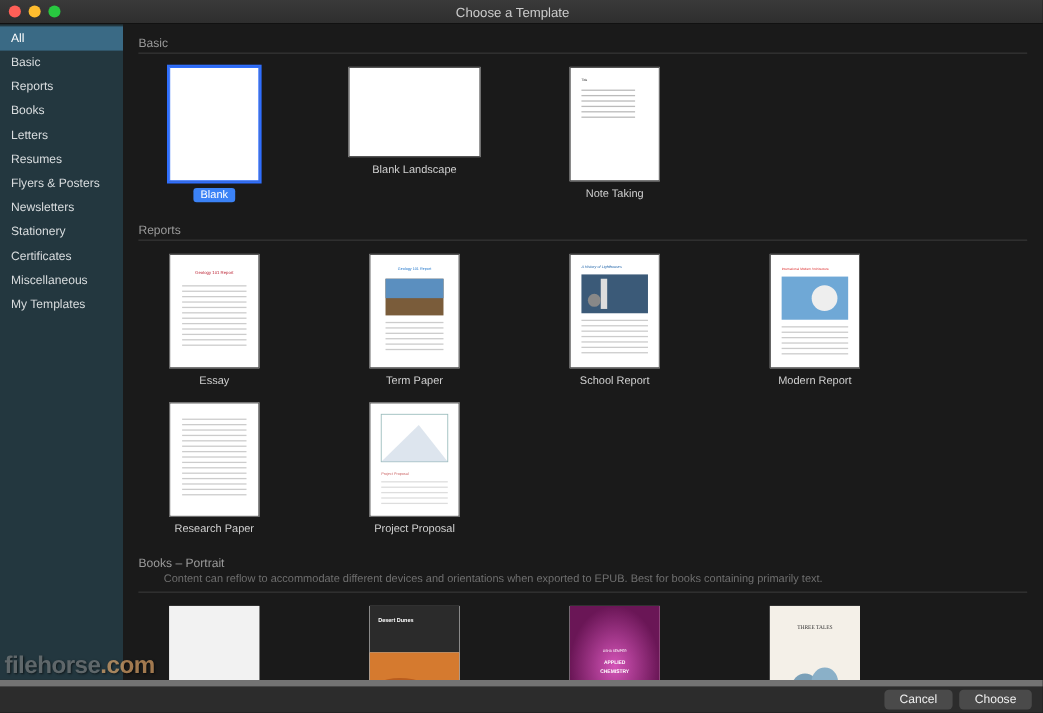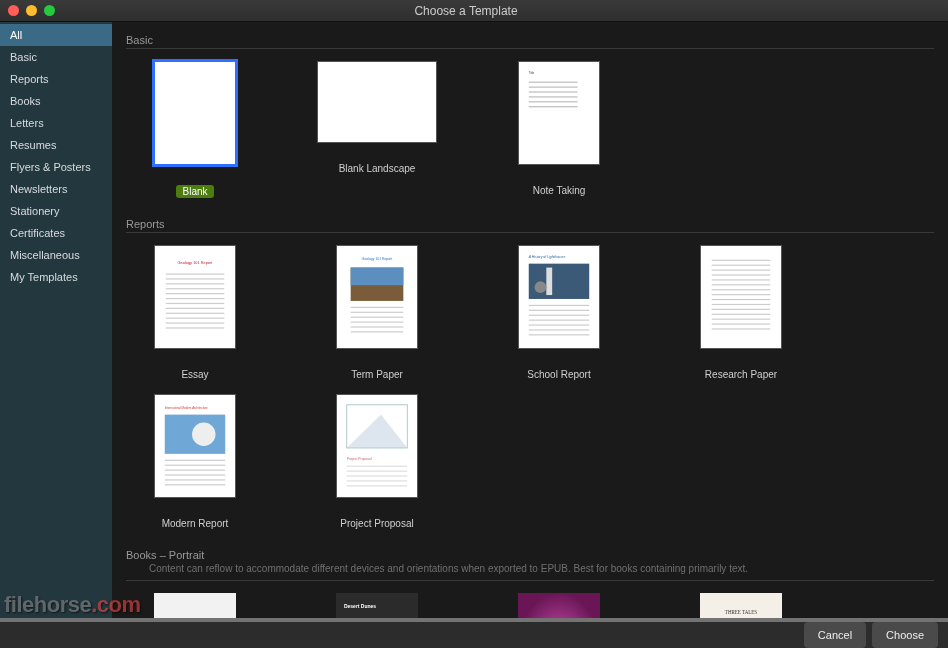--- a/index.html
+++ b/index.html
@@ -58,41 +58,41 @@
   background:#fff;
   border: 1px solid #555;
   display:flex; align-items:center; justify-content:center;
   overflow:hidden;
   position:relative;
 }
 .card.sel .thumb { outline:2px solid #2f6fff; outline-offset:0; border-color:#2f6fff;}
 .thumb.landscape { width: 120px; height: 82px; }
 .thumb.book { width: 82px; height: 110px; border:none;}
 .thumb svg { width:100%; height:100%; display:block; }
-.label { font-size:10px; color:#d0d0d0; margin-top:20px; text-align:center; }
-.card.sel .label { background:#4d7c0f; color:#fff; padding:1px 6px; border-radius:3px;}
+.label { font-size:10px; color:#d0d0d0; margin-top:6px; text-align:center; }
+.card.sel .label { background:#3b82f6; color:#fff; padding:1px 6px; border-radius:3px;}
 .footer {
   height:30px; background:#2c2c2c;
-  border-top:4px solid #737373;
-  display:flex; justify-content:flex-end; 
+  border-top:6px solid #737373;
+  display:flex; justify-content:flex-end; align-items:center;
   gap:6px; padding-right:10px;
 }
 .btn {
   background:#4a4a4a; color:#eee; border:none;
   border-radius:4px; padding:3px 14px; font-size:11px;
   cursor:pointer;
 }
 .watermark {
   position:absolute; left:4px; bottom:30px;
   color:#888; font-size:22px; font-weight:700;
   letter-spacing:-0.5px; opacity:.6;
   text-shadow:1px 1px 2px #000;
   pointer-events:none;
 }
-.watermark .dot{color:#ef4444;}
+.watermark .dot{color:#fdba74;}
 .content::-webkit-scrollbar{width:12px;}
 .content::-webkit-scrollbar-thumb{background:#444;border-radius:6px;}
 .content::-webkit-scrollbar-track{background:#222;}
 </style>
 </head>
 <body>
 
 <div class="titlebar">
   <div class="traffic">
     <span class="t-close"></span>
@@ -207,20 +207,37 @@
               <rect x="10" y="60" width="62" height="1.2" fill="#ccc"></rect>
               <rect x="10" y="65" width="62" height="1.2" fill="#ccc"></rect>
               <rect x="10" y="70" width="62" height="1.2" fill="#ccc"></rect>
               <rect x="10" y="75" width="62" height="1.2" fill="#ccc"></rect>
               <rect x="10" y="80" width="62" height="1.2" fill="#ccc"></rect>
               <rect x="10" y="85" width="62" height="1.2" fill="#ccc"></rect>
               <rect x="10" y="90" width="62" height="1.2" fill="#ccc"></rect>
             </svg>
           </div>
           <div class="label">School Report</div>
+        </div>
+        <div class="card">
+          <div class="thumb">
+            <svg viewBox="0 0 82 104" preserveAspectRatio="none">
+              <rect width="82" height="104" fill="#fff"></rect>
+              <text x="10" y="14" font-size="3" fill="#d33">International Modern Architecture</text>
+              <rect x="10" y="20" width="62" height="40" fill="#6fa8d6"></rect>
+              <circle cx="50" cy="40" r="12" fill="#eee"></circle>
+              <rect x="10" y="66" width="62" height="1.2" fill="#ccc"></rect>
+              <rect x="10" y="71" width="62" height="1.2" fill="#ccc"></rect>
+              <rect x="10" y="76" width="62" height="1.2" fill="#ccc"></rect>
+              <rect x="10" y="81" width="62" height="1.2" fill="#ccc"></rect>
+              <rect x="10" y="86" width="62" height="1.2" fill="#ccc"></rect>
+              <rect x="10" y="91" width="62" height="1.2" fill="#ccc"></rect>
+            </svg>
+          </div>
+          <div class="label">Modern Report</div>
         </div>
         <div class="card">
           <div class="thumb">
             <svg viewBox="0 0 82 104" preserveAspectRatio="none">
               <rect width="82" height="104" fill="#fff"></rect>
               <rect x="11" y="14" width="60" height="1.2" fill="#ccc"></rect>
               <rect x="11" y="19" width="60" height="1.2" fill="#ccc"></rect>
               <rect x="11" y="24" width="60" height="1.2" fill="#ccc"></rect>
               <rect x="11" y="29" width="60" height="1.2" fill="#ccc"></rect>
               <rect x="11" y="34" width="60" height="1.2" fill="#ccc"></rect>
@@ -235,37 +252,20 @@
               <rect x="11" y="79" width="60" height="1.2" fill="#ccc"></rect>
               <rect x="11" y="84" width="60" height="1.2" fill="#ccc"></rect>
             </svg>
           </div>
           <div class="label">Research Paper</div>
         </div>
         <div class="card">
           <div class="thumb">
             <svg viewBox="0 0 82 104" preserveAspectRatio="none">
               <rect width="82" height="104" fill="#fff"></rect>
-              <text x="10" y="14" font-size="3" fill="#d33">International Modern Architecture</text>
-              <rect x="10" y="20" width="62" height="40" fill="#6fa8d6"></rect>
-              <circle cx="50" cy="40" r="12" fill="#eee"></circle>
-              <rect x="10" y="66" width="62" height="1.2" fill="#ccc"></rect>
-              <rect x="10" y="71" width="62" height="1.2" fill="#ccc"></rect>
-              <rect x="10" y="76" width="62" height="1.2" fill="#ccc"></rect>
-              <rect x="10" y="81" width="62" height="1.2" fill="#ccc"></rect>
-              <rect x="10" y="86" width="62" height="1.2" fill="#ccc"></rect>
-              <rect x="10" y="91" width="62" height="1.2" fill="#ccc"></rect>
-            </svg>
-          </div>
-          <div class="label">Modern Report</div>
-        </div>
-        <div class="card">
-          <div class="thumb">
-            <svg viewBox="0 0 82 104" preserveAspectRatio="none">
-              <rect width="82" height="104" fill="#fff"></rect>
               <rect x="10" y="10" width="62" height="44" fill="none" stroke="#9bb" stroke-width="0.8"></rect>
               <polygon points="10,54 45,20 72,54" fill="#bcd" opacity=".5"></polygon>
               <text x="10" y="66" font-size="3.5" fill="#c66">Project Proposal</text>
               <rect x="10" y="72" width="62" height="1.2" fill="#ddd"></rect>
               <rect x="10" y="77" width="62" height="1.2" fill="#ddd"></rect>
               <rect x="10" y="82" width="62" height="1.2" fill="#ddd"></rect>
               <rect x="10" y="87" width="62" height="1.2" fill="#ddd"></rect>
               <rect x="10" y="92" width="62" height="1.2" fill="#ddd"></rect>
             </svg>
           </div>

